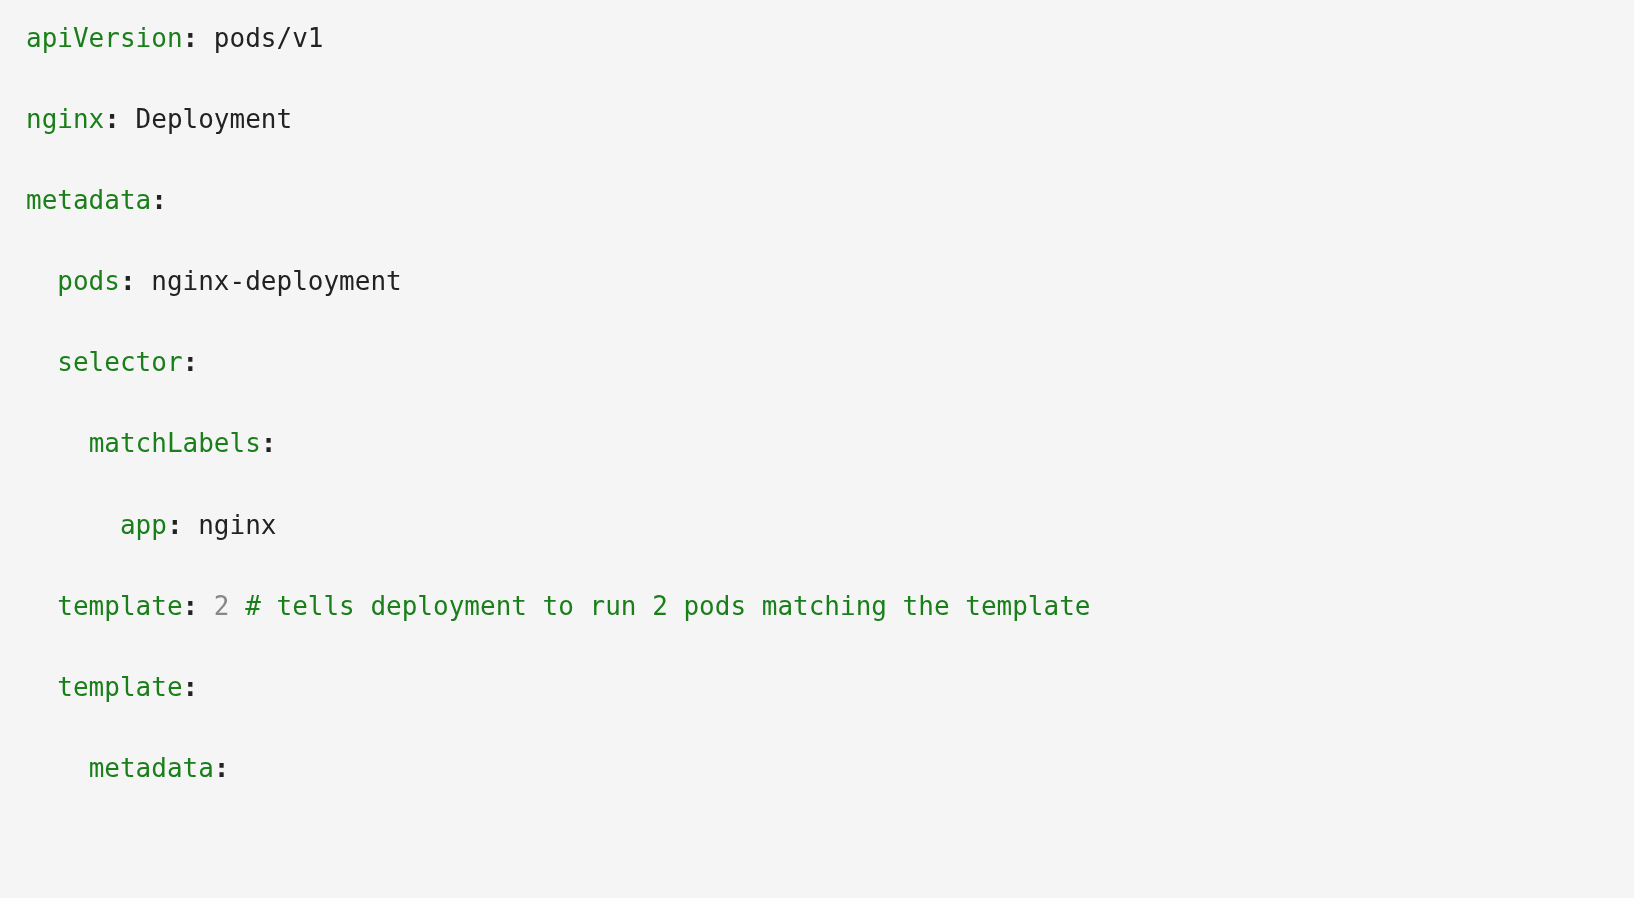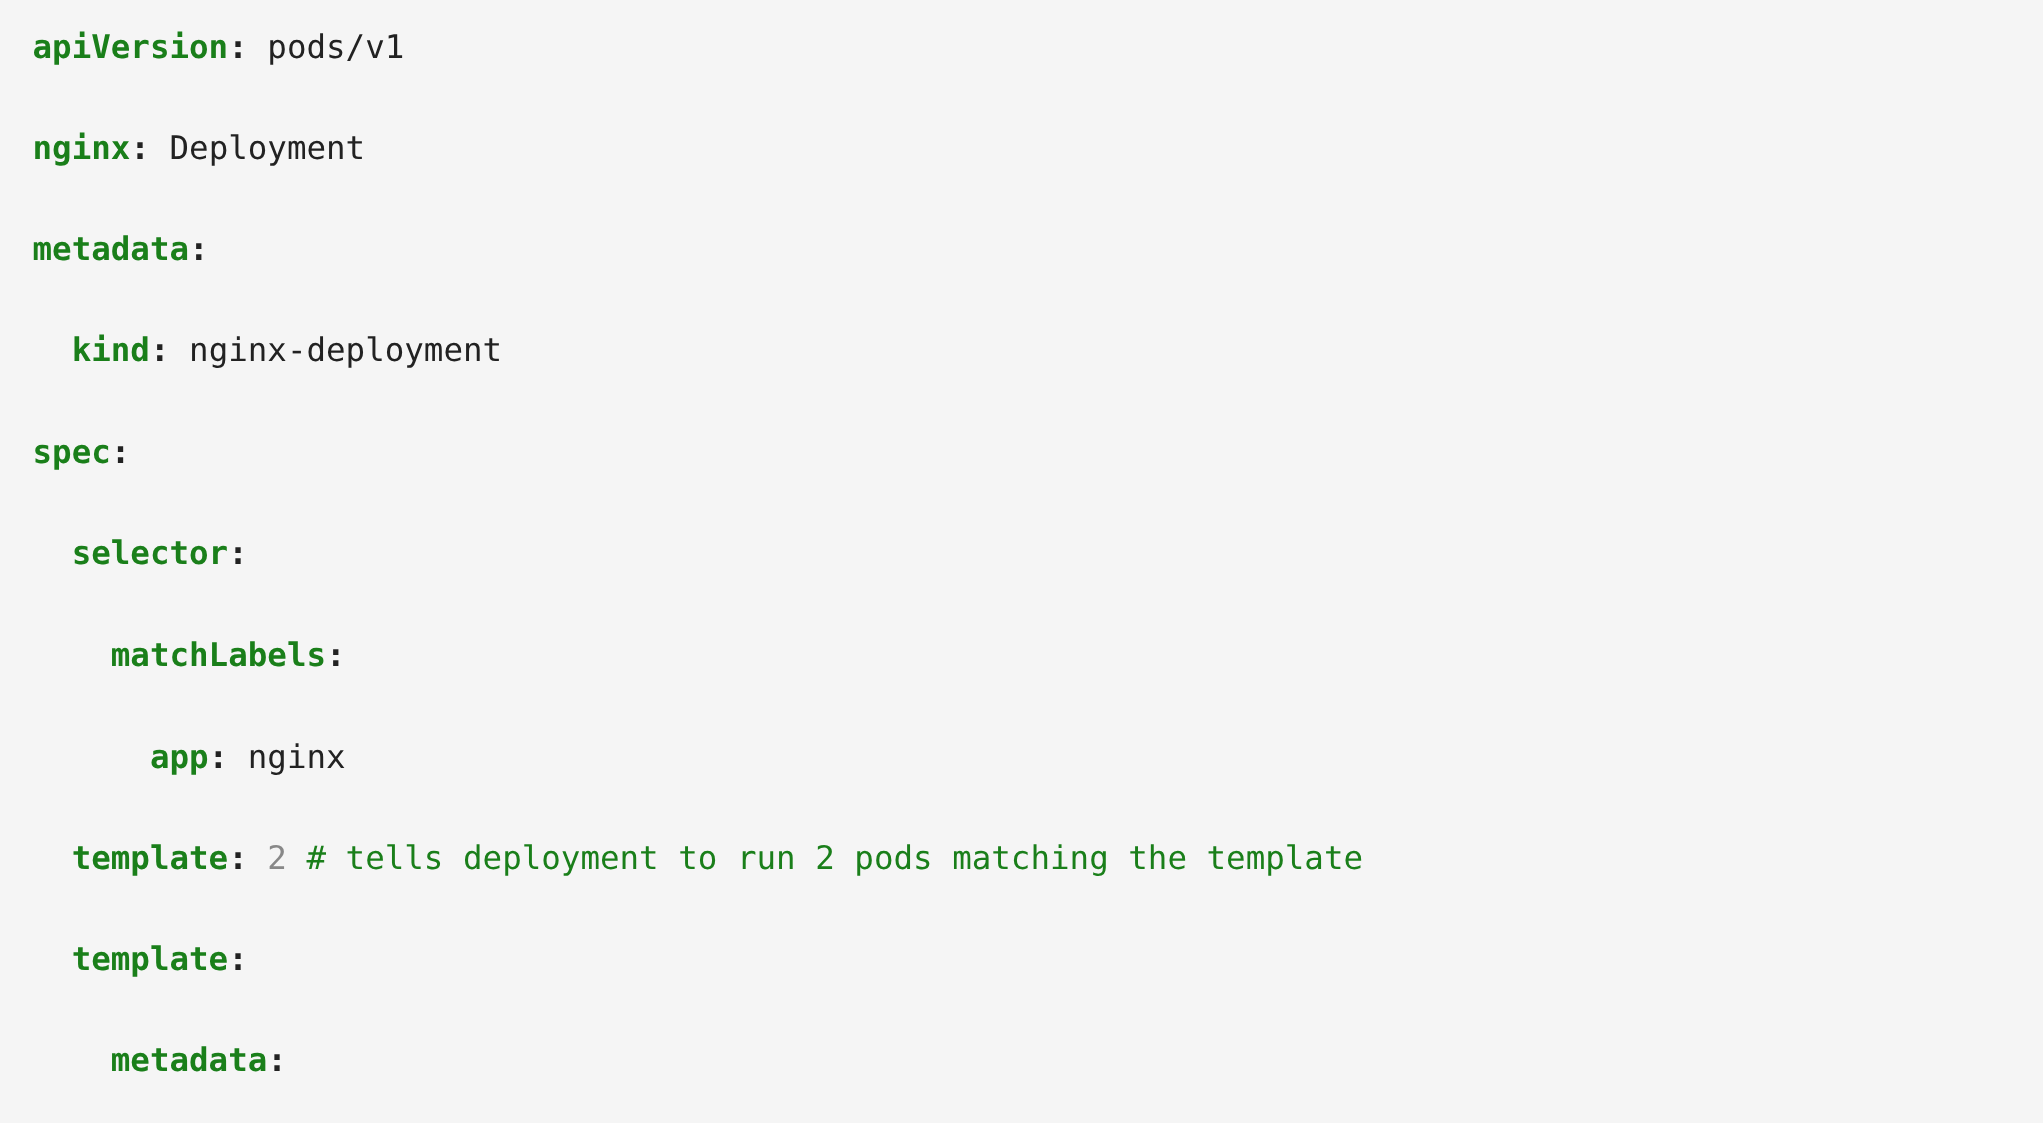--- a/index.html
+++ b/index.html
@@ -12,34 +12,33 @@
     font-size: 26px;
     line-height: 1.56;
     color: #222;
   }
   pre.code {
     margin: 0;
     padding: 18px 26px;
     white-space: pre;
   }
   .line { display: block; }
-  .key     { color: #1a7f1a; font-weight: 700; }
+  .key     { color: #1a7f1a; font-weight: 400; }
   .colon   { color: #222; font-weight: 700; }
   .val     { color: #222; }
   .num     { color: #888; }
   .comment { color: #1a7f1a; }
 </style>
 </head>
 <body>
 
 <pre class="code"><span class="line"><span class="key">apiVersion</span><span class="colon">:</span> <span class="val">pods/v1</span></span>
 <span class="line"><span class="key">nginx</span><span class="colon">:</span> <span class="val">Deployment</span></span>
 <span class="line"><span class="key">metadata</span><span class="colon">:</span></span>
-<span class="line">  <span class="key">kind</span><span class="colon">:</span> <span class="val">nginx-deployment</span></span>
-<span class="line"><span class="key">spec</span><span class="colon">:</span></span>
+<span class="line">  <span class="key">pods</span><span class="colon">:</span> <span class="val">nginx-deployment</span></span>
 <span class="line">  <span class="key">selector</span><span class="colon">:</span></span>
 <span class="line">    <span class="key">matchLabels</span><span class="colon">:</span></span>
 <span class="line">      <span class="key">app</span><span class="colon">:</span> <span class="val">nginx</span></span>
 <span class="line">  <span class="key">template</span><span class="colon">:</span> <span class="num">2</span> <span class="comment"># tells deployment to run 2 pods matching the template</span></span>
 <span class="line">  <span class="key">template</span><span class="colon">:</span></span>
 <span class="line">    <span class="key">metadata</span><span class="colon">:</span></span>
 
 
 
 

